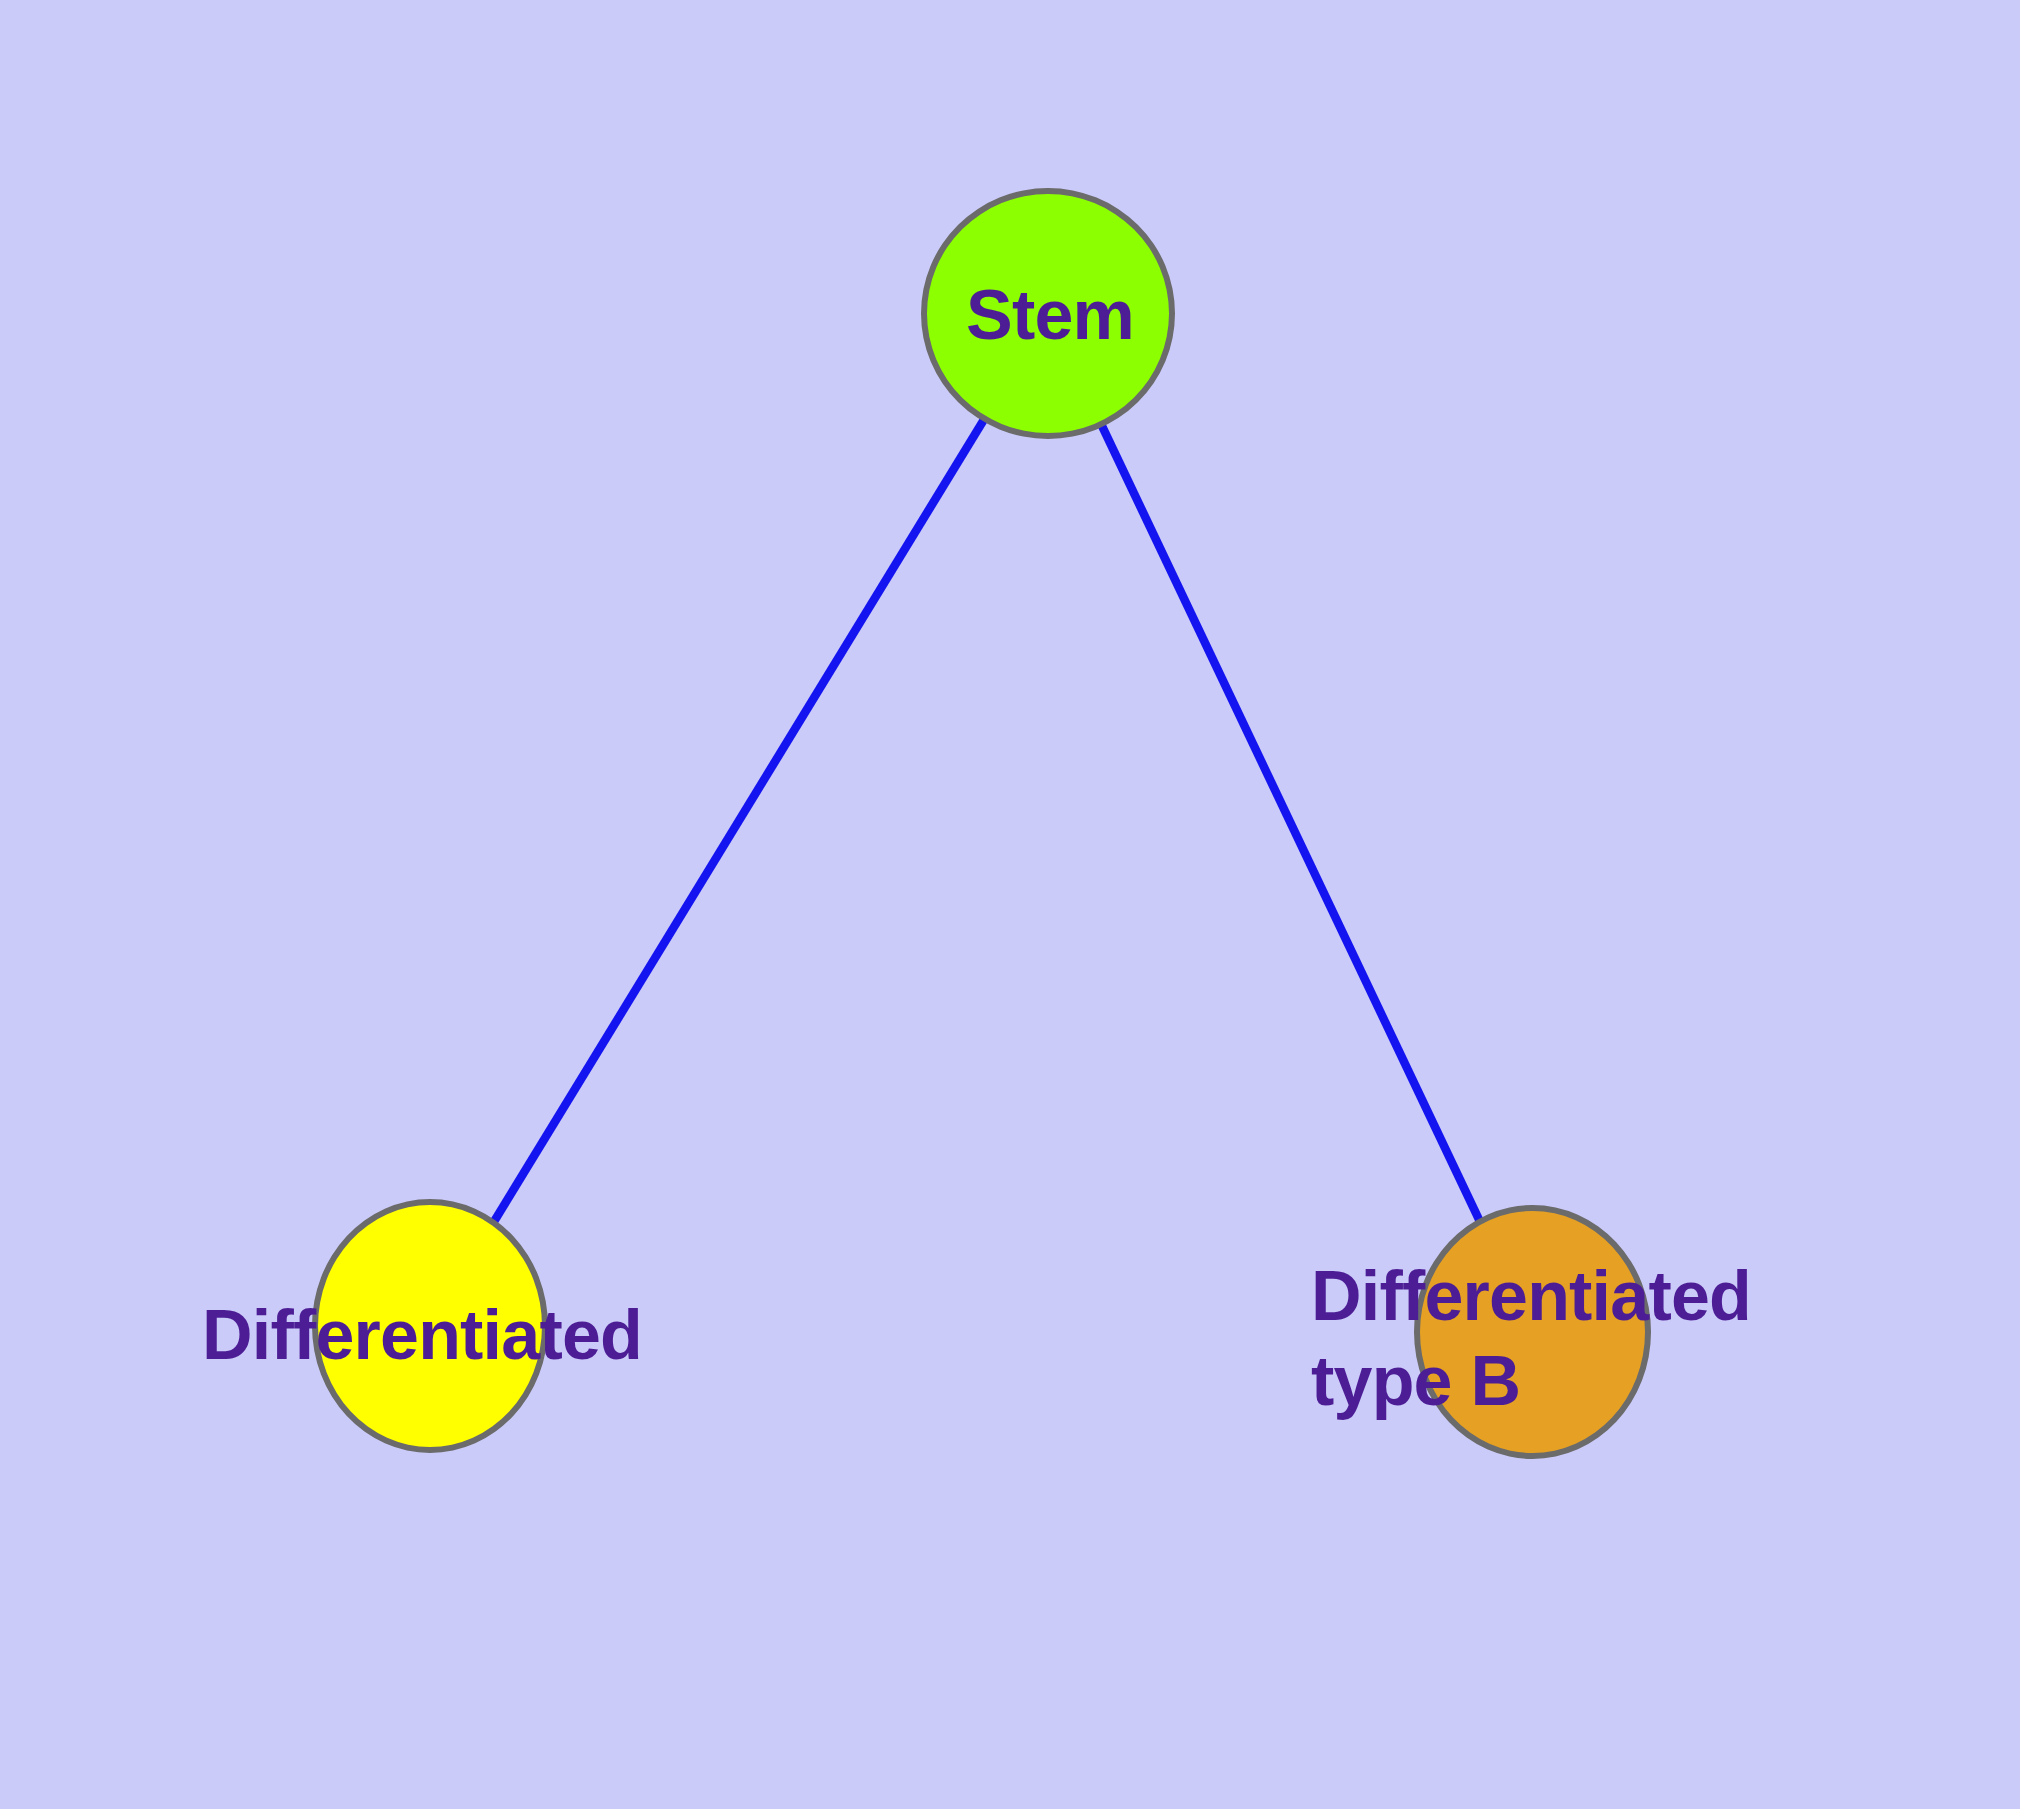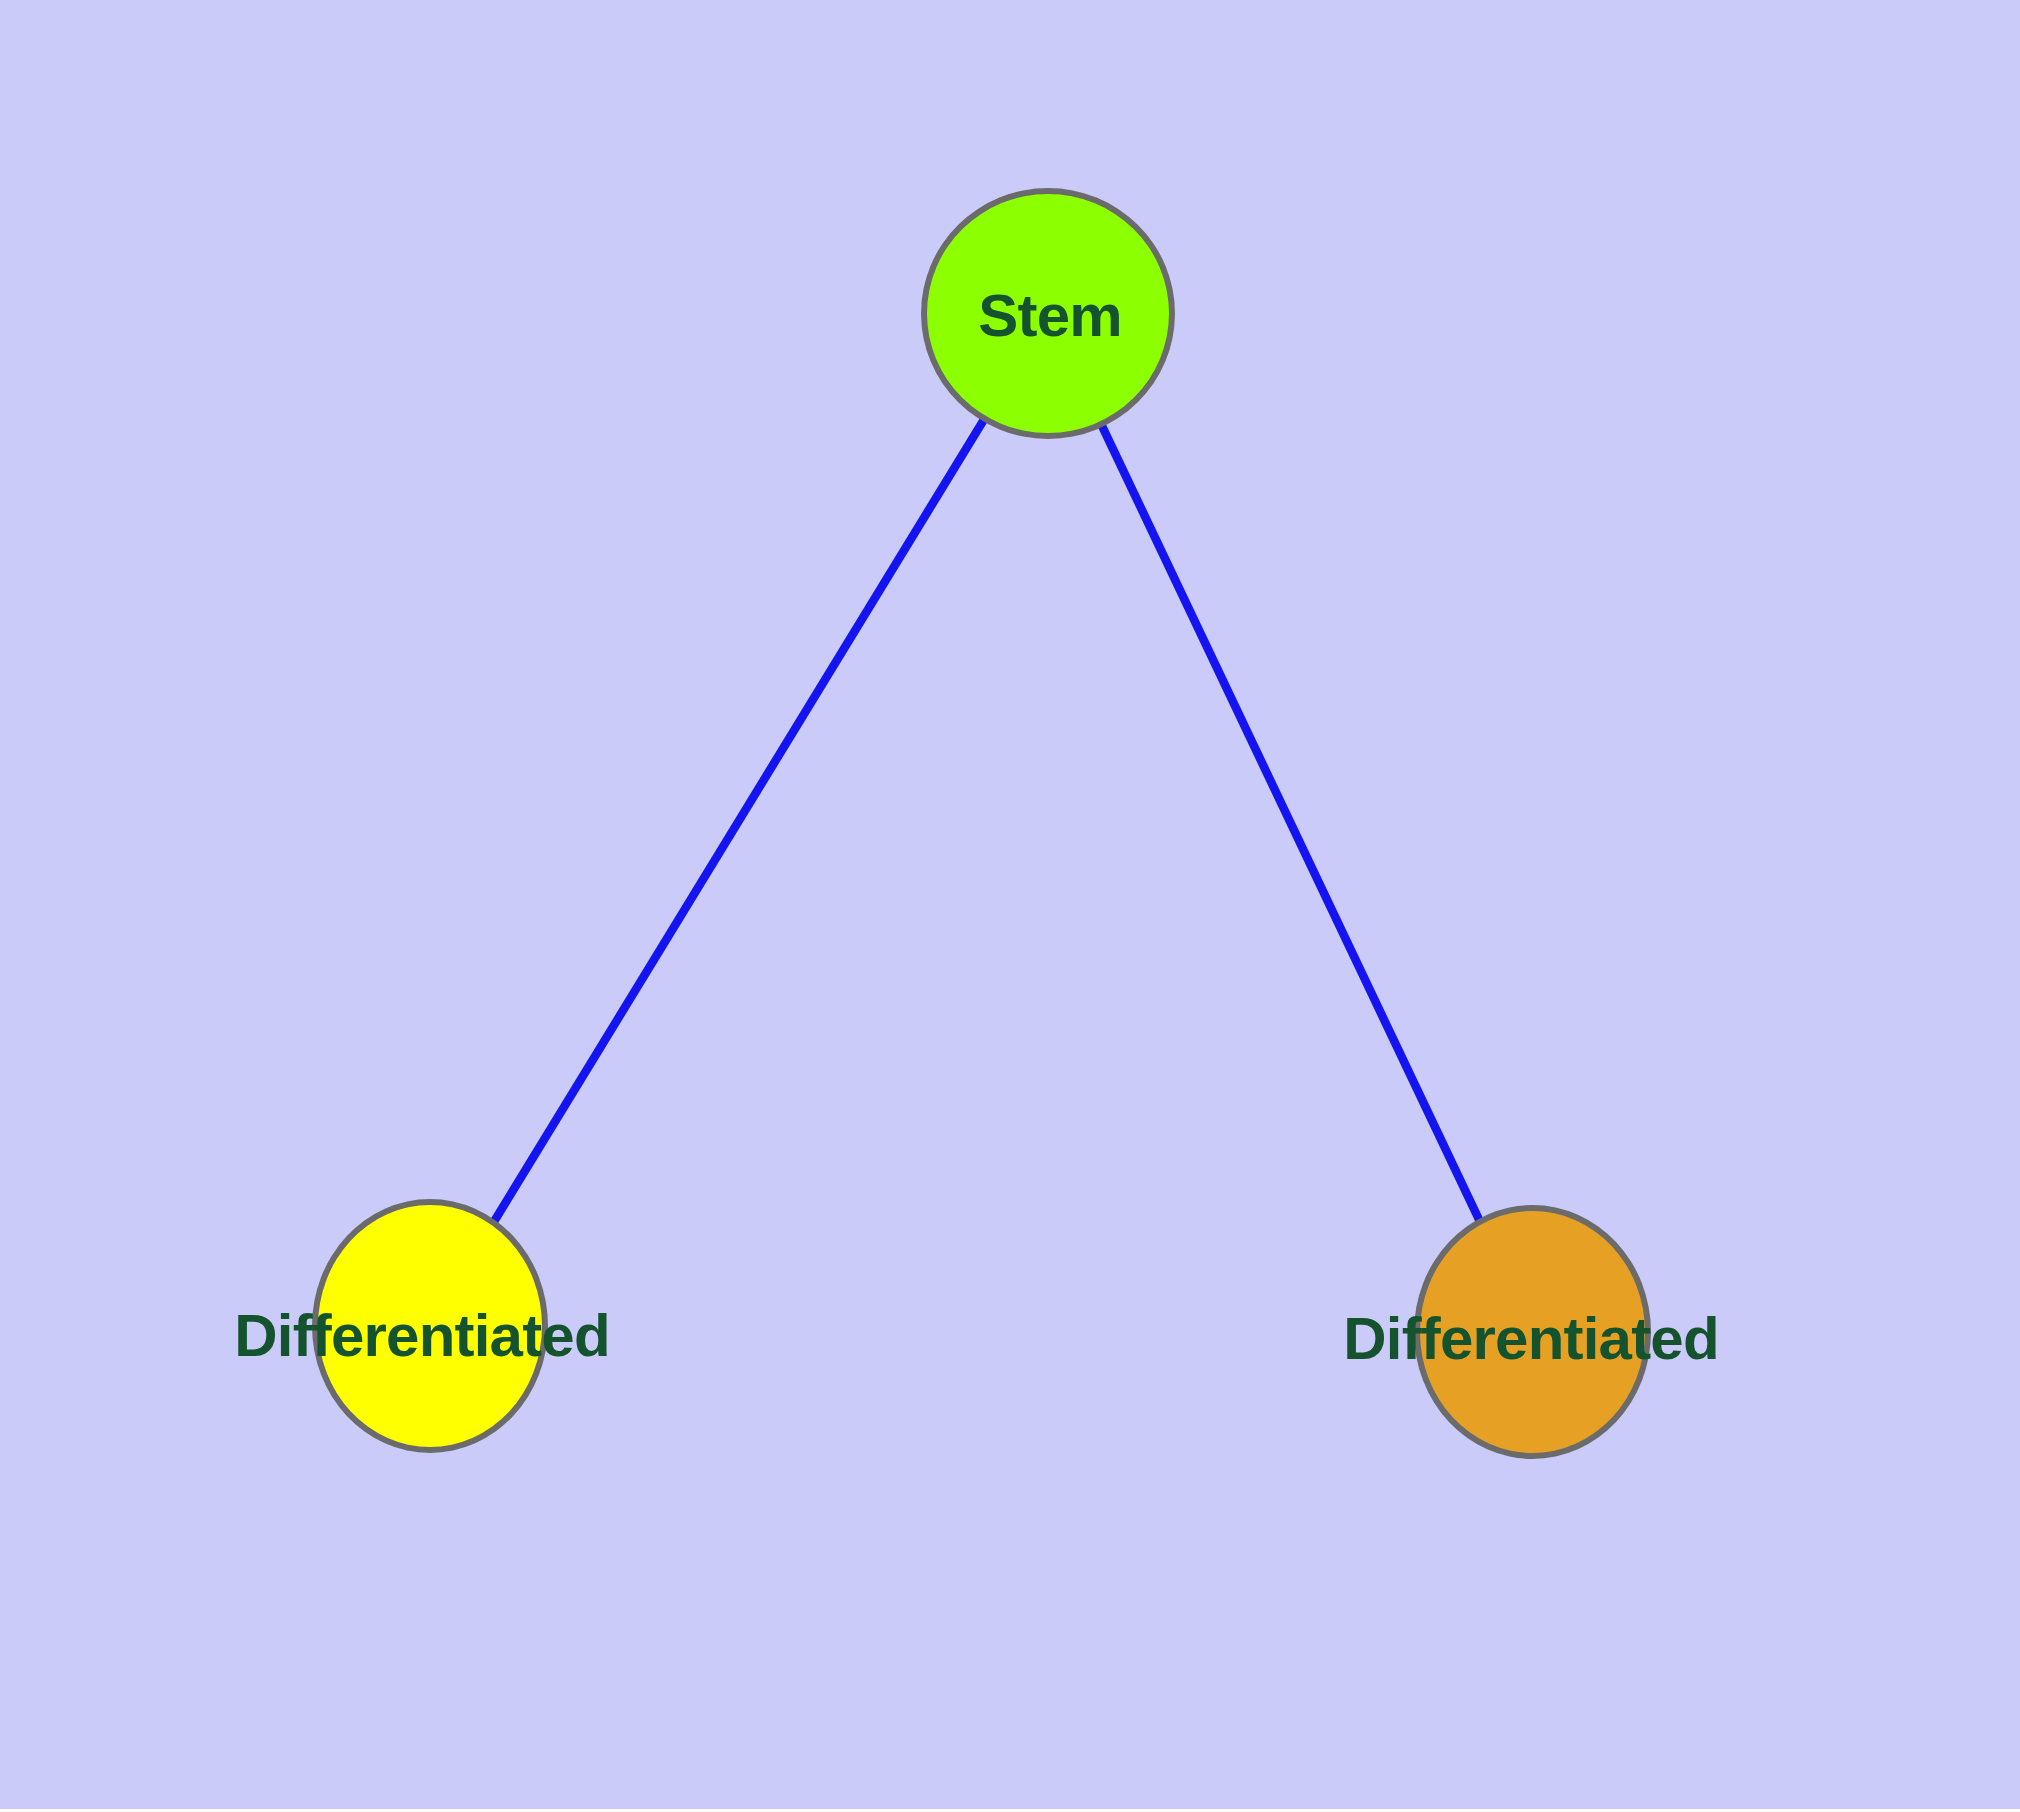--- a/index.html
+++ b/index.html
@@ -34,24 +34,24 @@
     border: 6.8px solid #6B6B6B;
     box-sizing: border-box;
   }
   .node-stem   { left: 921px; top: 188px;  width: 254px; height: 251px; }
   .node-type-a { left: 312px;  top: 1199px; width: 236px; height: 254px; }
   .node-type-b { left: 1414px; top: 1205px; width: 237px; height: 254px; }
   .node-label {
     position: absolute;
     transform: translate(-50%, -50%);
     font-weight: bold;
-    font-size: 60px;
+    font-size: 70px;
     line-height: 1.22;
     letter-spacing: -0.8px;
-    color: #14532d;
+    color: #4c1d95;
     white-space: nowrap;
   }
   .label-stem   { left: 1050px; top: 316px; }
   .label-type-a { left: 422px;  top: 1336px; }
   .label-type-b { left: 1531px; top: 1339px; }
   .bottom-margin {
     position: absolute;
     left: 0;
     top: 1809px;
     width: 2021px;
@@ -78,18 +78,19 @@
   <div class="node-label label-stem">
     <span>Stem</span>
   </div>
 
   <div class="node-label label-type-a">
     <span style="display:block">Differentiated</span>
   </div>
 
   <div class="node-label label-type-b">
     <span style="display:block">Differentiated</span>
+    <span style="display:block">type B</span>
   </div>
 
 </div>
 
 <div class="bottom-margin"></div>
 
 
 </body></html>

